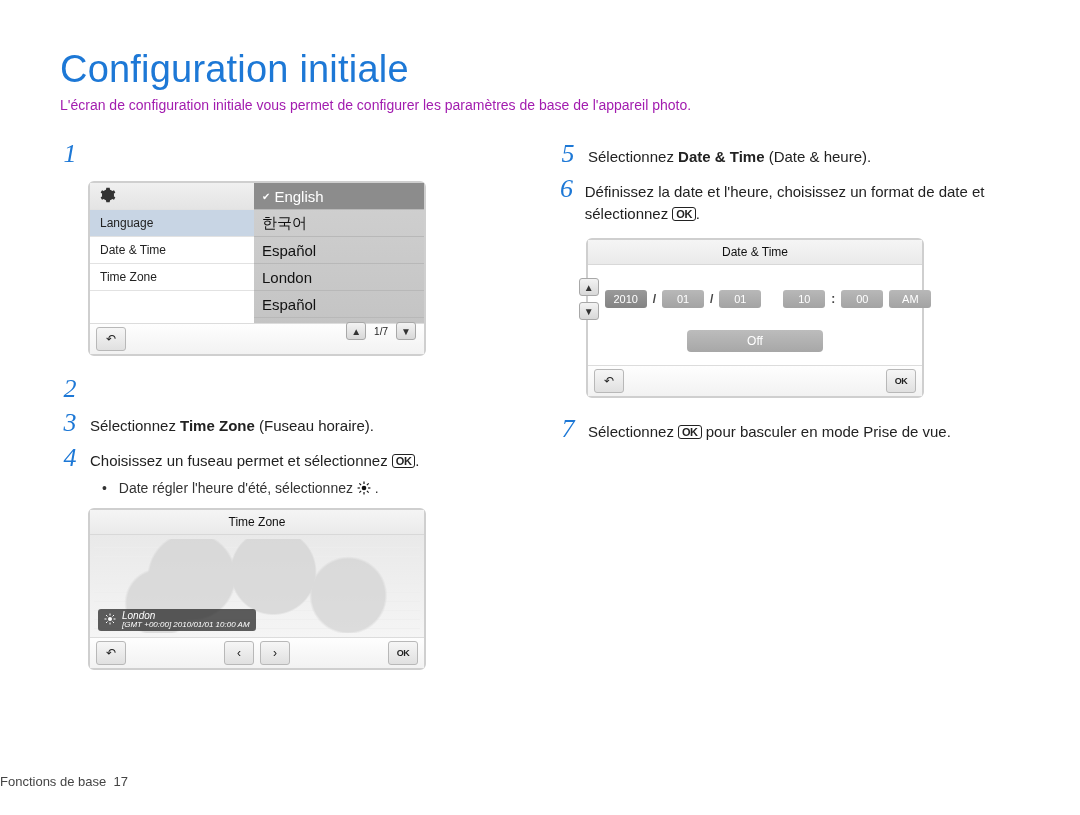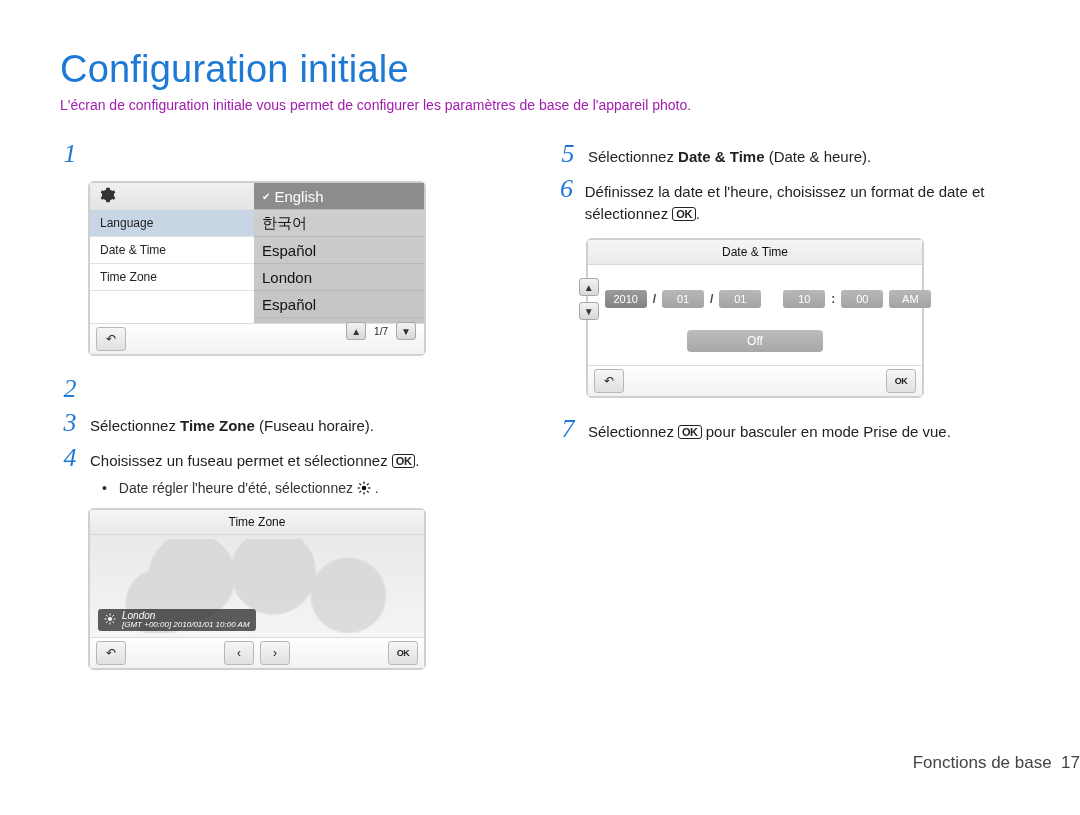--- a/index.html
+++ b/index.html
@@ -301,25 +301,25 @@
     border: 1.5px solid #222;
     border-radius: 3px;
     padding: 0 3px;
     line-height: 1.1;
     vertical-align: 1px;
   }
   .sun-icon svg { width: 14px; height: 14px; vertical-align: -2px; }
 
   .page-footer {
     position: absolute;
-    bottom: 42px;
+    bottom: 26px;
     left: 0;
     right: 0;
-    text-align: right;
-    font-size: 17px;
+    text-align: left;
+    font-size: 13px;
     color: #444;
   }
 </style>
 </head>
 <body>
 
 <div class="page">
 
   <h1 class="title">Configuration initiale</h1>
   <div class="subtitle">L'écran de configuration initiale vous permet de configurer les paramètres de base de l'appareil photo.</div>

